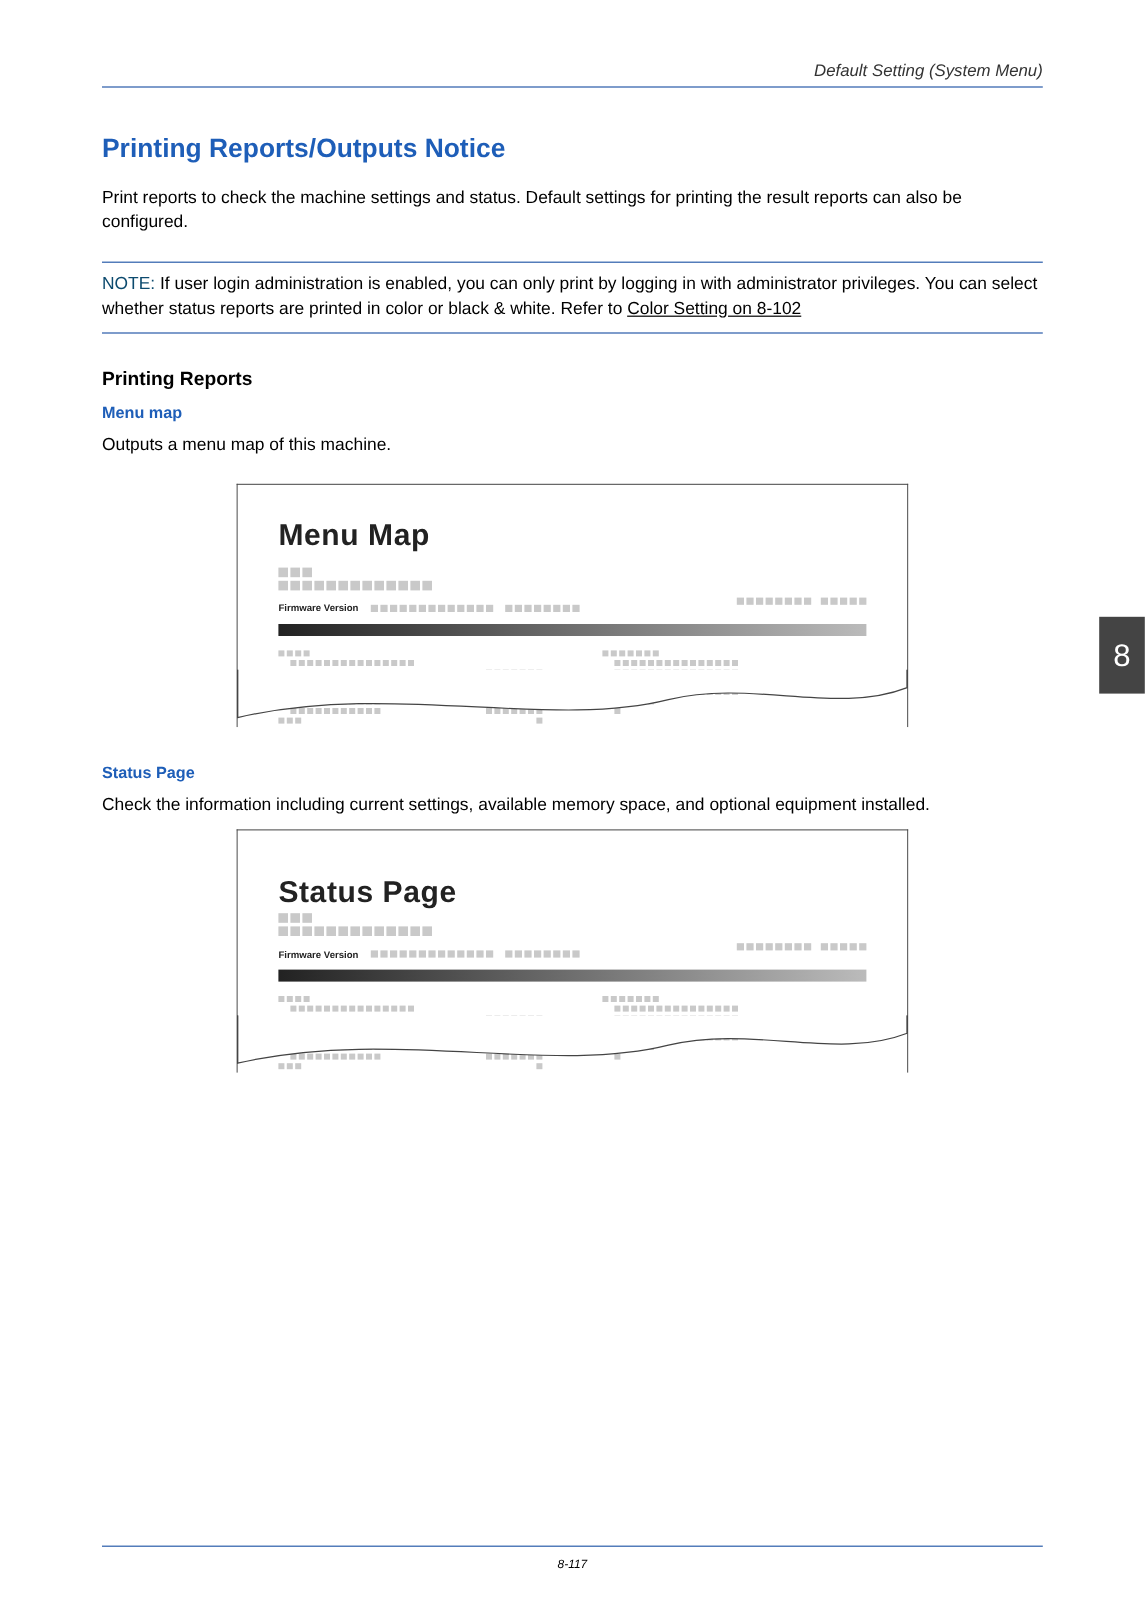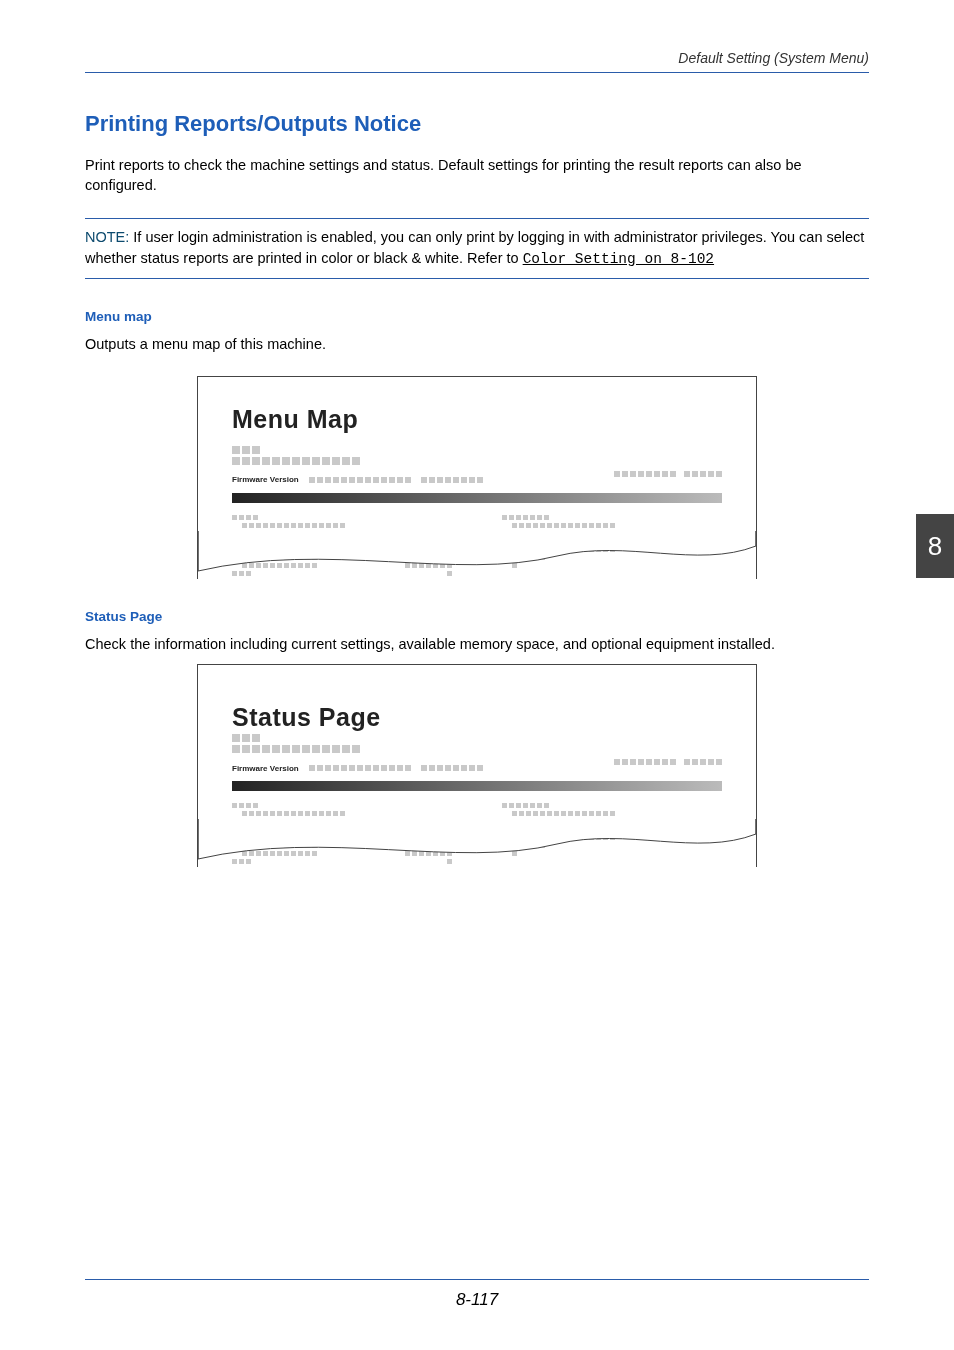--- a/index.html
+++ b/index.html
@@ -43,21 +43,20 @@
     margin-bottom: 30px;
     font-size: 14.5px;
     line-height: 1.45;
   }
   .note-label {
     color: #0c4a6e;
     font-weight: normal;
   }
   .xref {
     text-decoration: underline;
-    font-family: Liberation Mono, monospace;
   }
   .h2 {
     font-size: 16px;
     font-weight: bold;
     margin-bottom: 10px;
   }
   .h4 {
     color: #1e5eb8;
     font-size: 13.5px;
     font-weight: bold;
@@ -180,36 +179,37 @@
   }
   .footer {
     position: absolute;
     left: 85px;
     right: 85px;
     bottom: 40px;
     border-top: 1.5px solid #2a5caa;
     text-align: center;
     padding-top: 10px;
     font-style: italic;
-    font-size: 17px;
+    font-size: 10px;
   }
 </style>
 </head>
 <body>
 
 <div class="page">
   <div class="header-text">Default Setting (System Menu)</div>
 
   <div class="h1">Printing Reports/Outputs Notice</div>
   <div class="body-text">Print reports to check the machine settings and status. Default settings for printing the result reports can also be configured.</div>
 
   <div class="note-box">
     <span class="note-label">NOTE:</span><span> If user login administration is enabled, you can only print by logging in with administrator privileges. You can select whether status reports are printed in color or black &amp; white. Refer to </span><span class="xref">Color Setting on 8-102</span>
   </div>
 
+  <div class="h2">Printing Reports</div>
 
   <div class="h4">Menu map</div>
   <div class="body-text">Outputs a menu map of this machine.</div>
 
   <div class="report-frame-wrap">
     <div class="report-frame">
       <div class="report-side report-top">
         <div class="report-inner">
           <div class="report-title">Menu Map</div>
           <div class="placeholder-lines-top">

